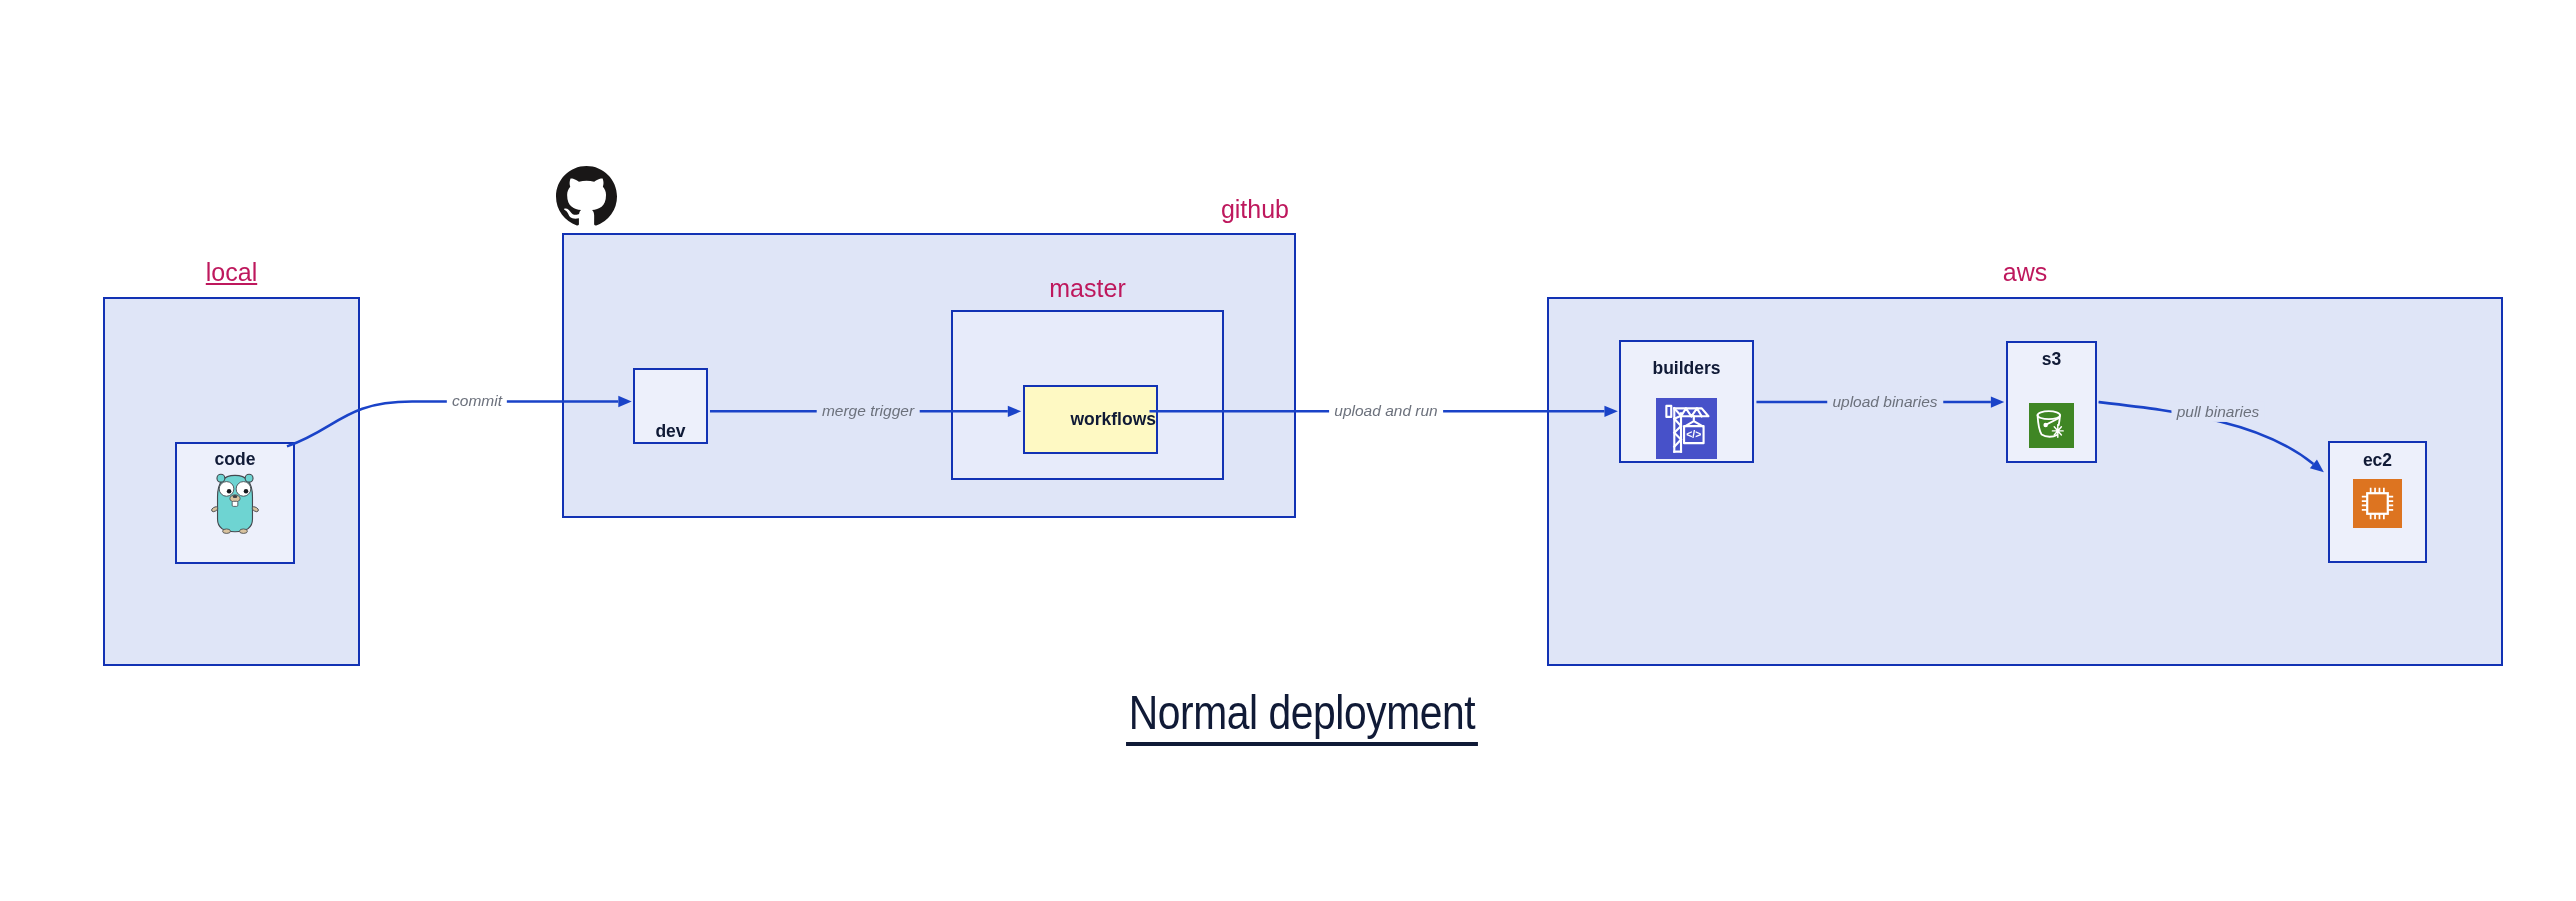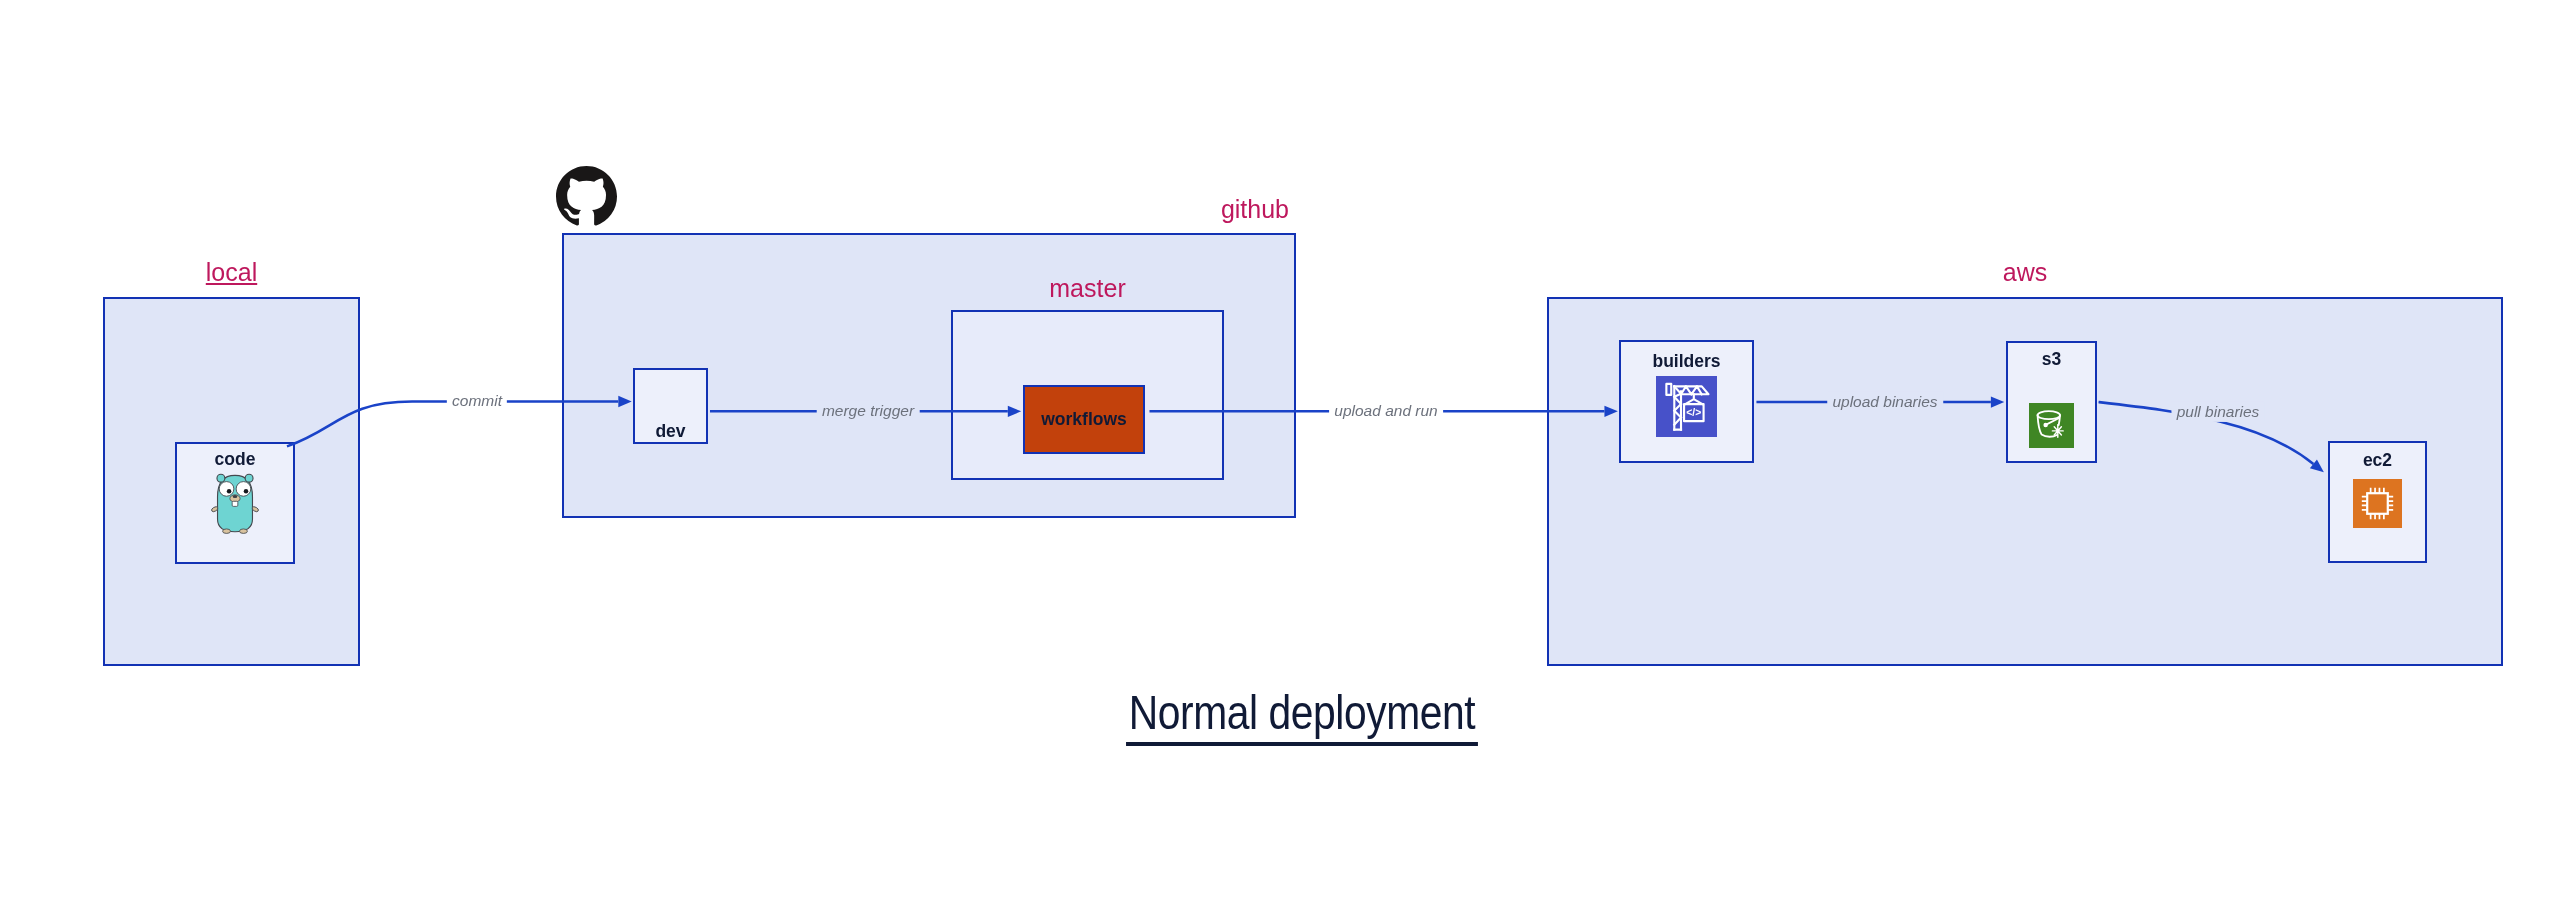--- a/index.html
+++ b/index.html
@@ -29,22 +29,22 @@
 
   
   .node-box {
     position:absolute; box-sizing:border-box; z-index:3;
     background:#edf0fb; border:2.6px solid #1232b4;
     display:flex; flex-direction:column; align-items:center;
   }
   .node-label { font-size:17.5px; font-weight:700; color:#101a36; line-height:1.2; }
   .n-code      { left:175px;  top:442px; width:120px; height:122px; padding-top:5.2px; }
   .n-dev       { left:633px; top:368px; width:75px; height:76px; justify-content:flex-end; }
-  .n-workflows { left:1023px; top:385px; width:122px; height:69px; justify-content:center; background:#c2410c; }
-  .n-builders  { left:1619px; top:340px; width:135px; height:123px; padding-top:9px; }
+  .n-workflows { left:1023px; top:385px; width:135px; height:69px; justify-content:center; background:#fef9c3;align-items:flex-end; }
+  .n-builders  { left:1619px; top:340px; width:135px; height:123px; padding-top:16px;gap:15px; }
   .n-s3        { left:2006px; top:341px; width:91px; height:122px; padding-top:6.2px;gap:24px; }
   .n-ec2       { left:2328px; top:441px; width:99px; height:122px; padding-top:7.2px; }
   .n-code .icon-wrap      { margin-top:2.1px; }
   .n-builders .icon-wrap  { margin-top:4.1px; }
   .n-s3 .icon-wrap        { margin-top:9.3px; }
   .n-ec2 .icon-wrap       { margin-top:8.2px; }
 
   
   .octocat { position:absolute; left:556px; top:166px; width:61px; height:61px; z-index:2; }
 

